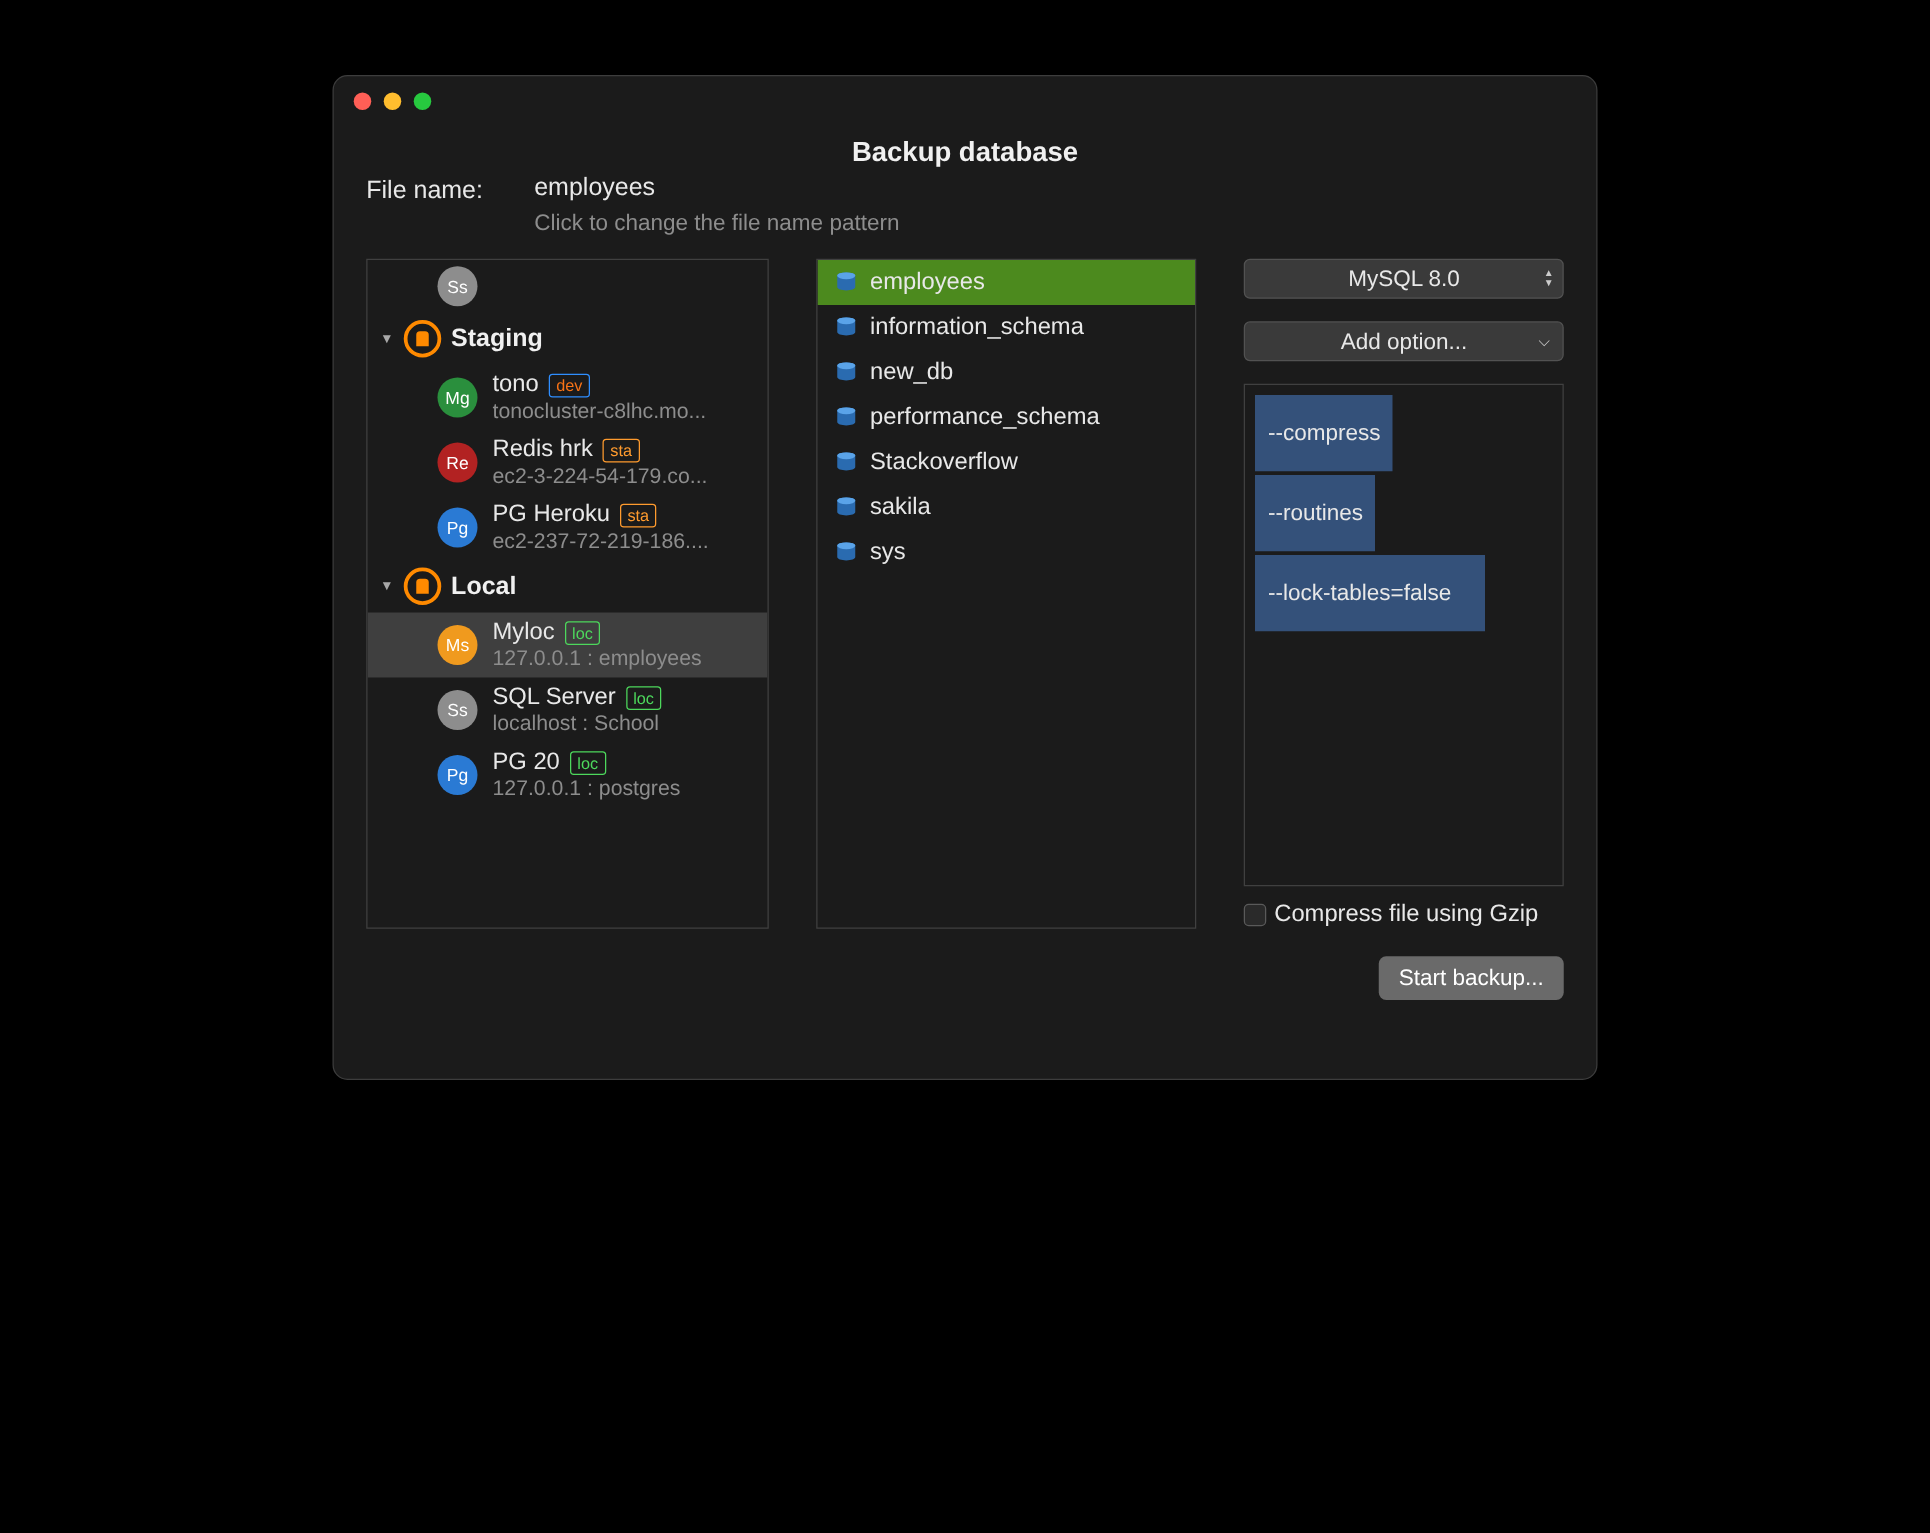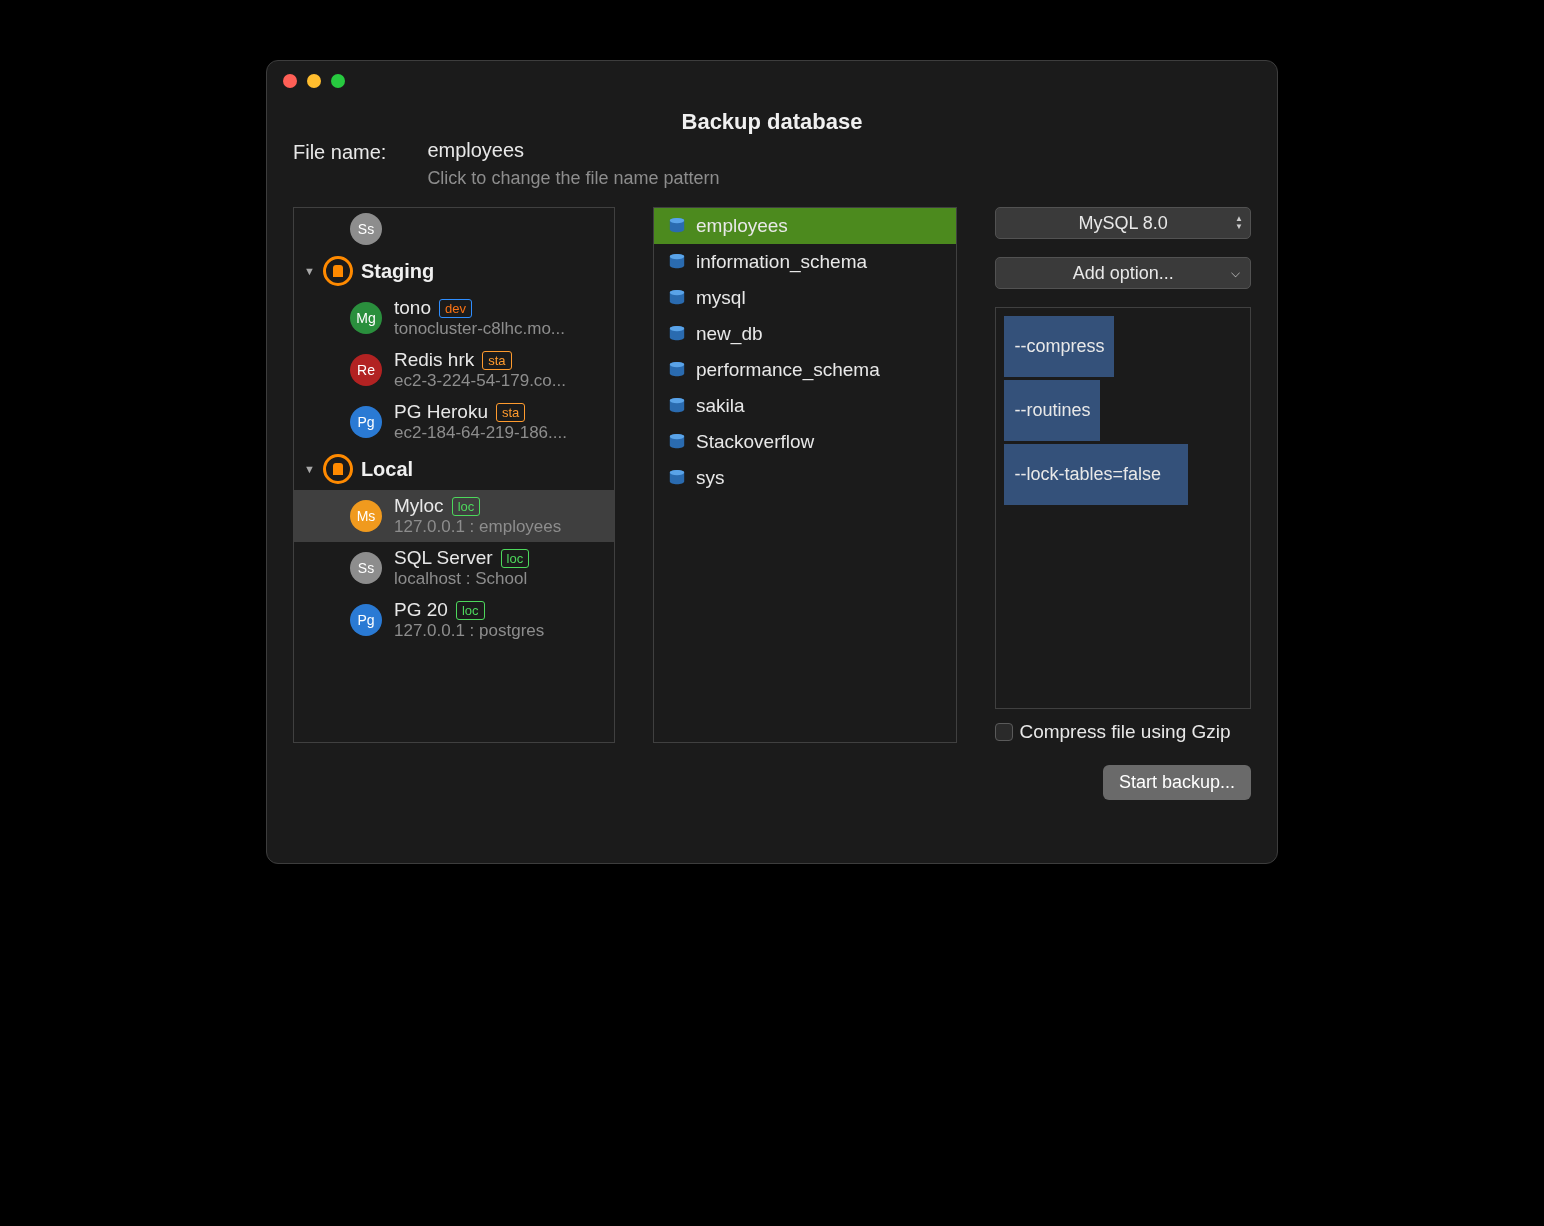--- a/index.html
+++ b/index.html
@@ -134,21 +134,21 @@
         <div class="conn-sub">ec2-3-224-54-179.co...</div>
       </div>
             </div>
             <div class="conn-item">
       <div class="conn-badge" style="background:#2a7ad4">Pg</div>
       <div class="conn-text">
         <div class="conn-name-row">
           <span class="conn-name">PG Heroku</span>
           <span class="tag tag-sta">sta</span>
         </div>
-        <div class="conn-sub">ec2-184-64-219-186....</div>
+        <div class="conn-sub">ec2-237-72-219-186....</div>
       </div>
             </div>
             <div class="group-header">
               <span class="chev">▼</span>
     <span class="plug"></span>
     <span class="group-label">Local</span>
             </div>
             <div class="conn-item selected">
       <div class="conn-badge" style="background:#f09a1e">Ms</div>
       <div class="conn-text">
@@ -199,53 +199,45 @@
       <ellipse cx="10" cy="4" rx="8" ry="3" fill="#5aa3e8"></ellipse>
     </svg>
     <span class="db-label">information_schema</span>
             </div>
             <div class="db-item">
     <svg class="db-icon" viewBox="0 0 20 20">
       <ellipse cx="10" cy="4" rx="8" ry="3" fill="#3a8dde"></ellipse>
       <path d="M2 4v10c0 1.7 3.6 3 8 3s8-1.3 8-3V4" fill="#2a6bb0"></path>
       <ellipse cx="10" cy="4" rx="8" ry="3" fill="#5aa3e8"></ellipse>
     </svg>
-    <span class="db-label">mysql</span>
-            </div>
-            <div class="db-item">
-    <svg class="db-icon" viewBox="0 0 20 20">
-      <ellipse cx="10" cy="4" rx="8" ry="3" fill="#3a8dde"></ellipse>
-      <path d="M2 4v10c0 1.7 3.6 3 8 3s8-1.3 8-3V4" fill="#2a6bb0"></path>
-      <ellipse cx="10" cy="4" rx="8" ry="3" fill="#5aa3e8"></ellipse>
-    </svg>
     <span class="db-label">new_db</span>
             </div>
             <div class="db-item">
     <svg class="db-icon" viewBox="0 0 20 20">
       <ellipse cx="10" cy="4" rx="8" ry="3" fill="#3a8dde"></ellipse>
       <path d="M2 4v10c0 1.7 3.6 3 8 3s8-1.3 8-3V4" fill="#2a6bb0"></path>
       <ellipse cx="10" cy="4" rx="8" ry="3" fill="#5aa3e8"></ellipse>
     </svg>
     <span class="db-label">performance_schema</span>
             </div>
             <div class="db-item">
     <svg class="db-icon" viewBox="0 0 20 20">
       <ellipse cx="10" cy="4" rx="8" ry="3" fill="#3a8dde"></ellipse>
       <path d="M2 4v10c0 1.7 3.6 3 8 3s8-1.3 8-3V4" fill="#2a6bb0"></path>
       <ellipse cx="10" cy="4" rx="8" ry="3" fill="#5aa3e8"></ellipse>
     </svg>
+    <span class="db-label">Stackoverflow</span>
+            </div>
+            <div class="db-item">
+    <svg class="db-icon" viewBox="0 0 20 20">
+      <ellipse cx="10" cy="4" rx="8" ry="3" fill="#3a8dde"></ellipse>
+      <path d="M2 4v10c0 1.7 3.6 3 8 3s8-1.3 8-3V4" fill="#2a6bb0"></path>
+      <ellipse cx="10" cy="4" rx="8" ry="3" fill="#5aa3e8"></ellipse>
+    </svg>
     <span class="db-label">sakila</span>
-            </div>
-            <div class="db-item">
-    <svg class="db-icon" viewBox="0 0 20 20">
-      <ellipse cx="10" cy="4" rx="8" ry="3" fill="#3a8dde"></ellipse>
-      <path d="M2 4v10c0 1.7 3.6 3 8 3s8-1.3 8-3V4" fill="#2a6bb0"></path>
-      <ellipse cx="10" cy="4" rx="8" ry="3" fill="#5aa3e8"></ellipse>
-    </svg>
-    <span class="db-label">Stackoverflow</span>
             </div>
             <div class="db-item">
     <svg class="db-icon" viewBox="0 0 20 20">
       <ellipse cx="10" cy="4" rx="8" ry="3" fill="#3a8dde"></ellipse>
       <path d="M2 4v10c0 1.7 3.6 3 8 3s8-1.3 8-3V4" fill="#2a6bb0"></path>
       <ellipse cx="10" cy="4" rx="8" ry="3" fill="#5aa3e8"></ellipse>
     </svg>
     <span class="db-label">sys</span>
             </div>
           </div>

